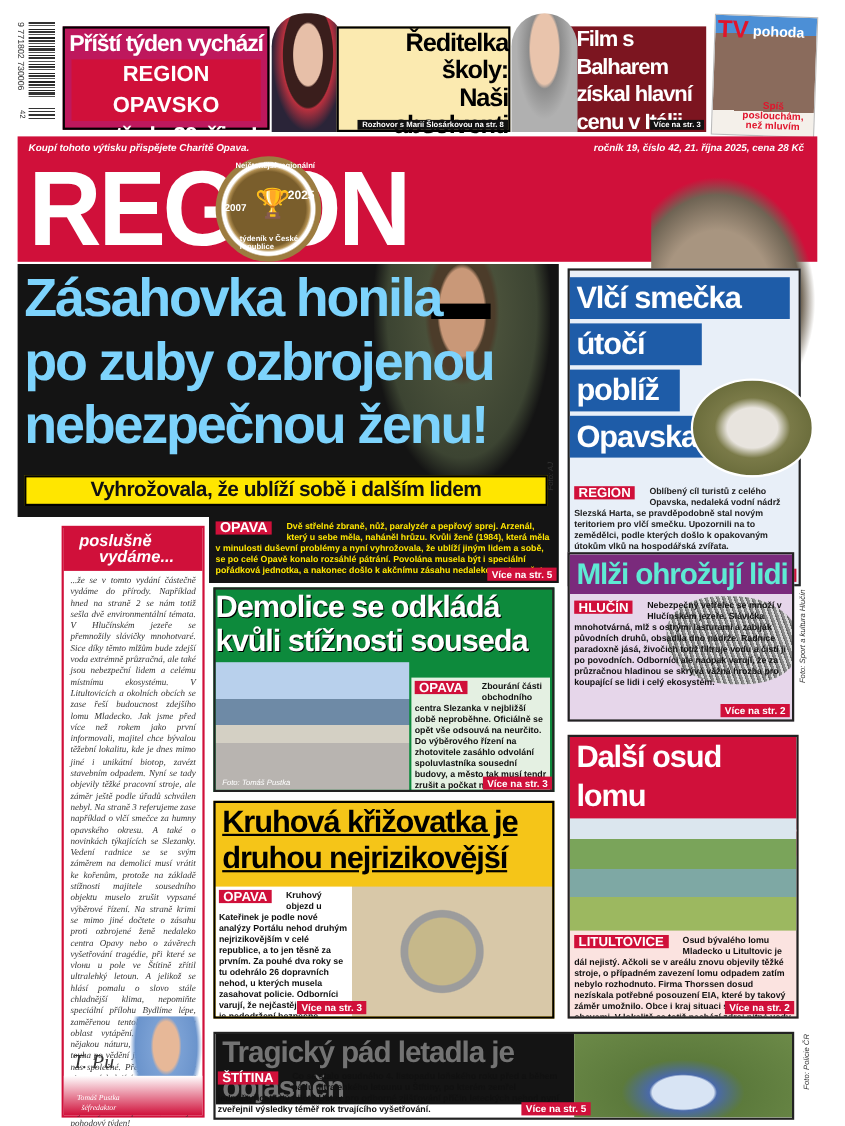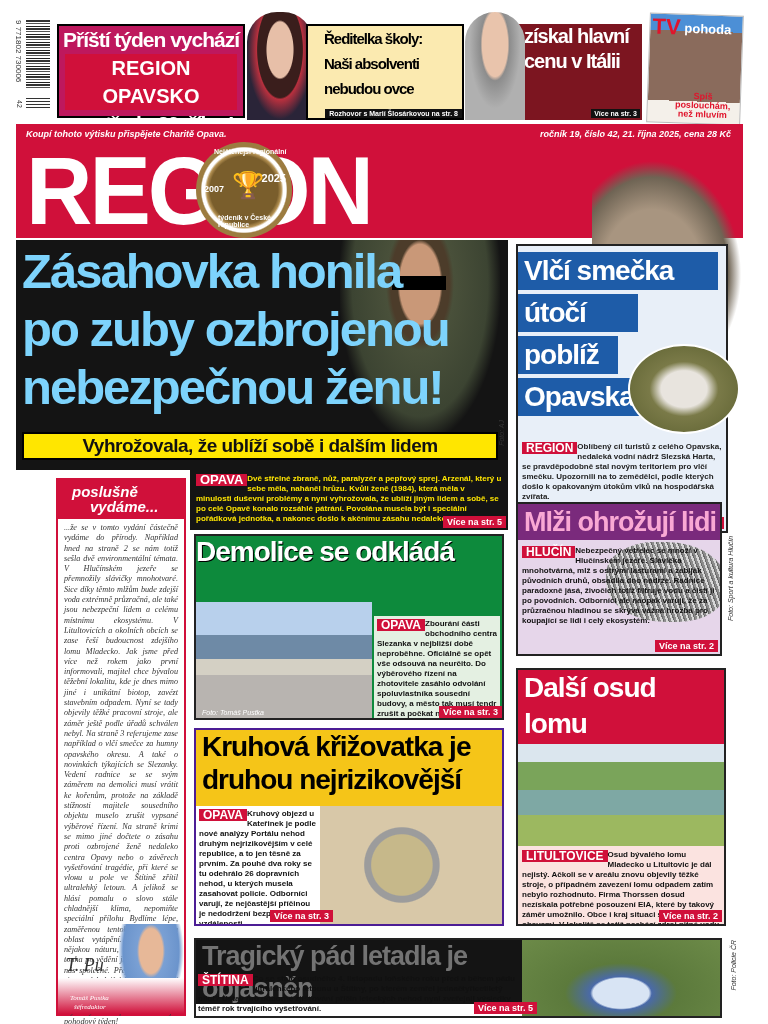--- a/index.html
+++ b/index.html
@@ -1,38 +1,38 @@
 <!DOCTYPE html>
 <html><head>
 <meta charset="utf-8">
 <style>
   * { box-sizing: border-box; margin: 0; padding: 0; }
   body { width: 768px; height: 1024px; background: #fff; position: relative; overflow: hidden; font-family: "Liberation Sans", sans-serif; }
   .abs { position: absolute; }
   .more { position: absolute; background: #d0103a; color: #fff; font-size: 9px; font-weight: bold; padding: 1px 4px; }
-  .tag { display: inline-block; background: #d0103a; color: #fff; font-weight: bold; font-size: 12px; padding: 1px 4px; margin-right: 0; float: left; }
+  .tag { display: inline-block; background: #d0103a; color: #fff; font-weight: bold; font-size: 12px; padding: 1px 4px; margin-right: 13px; float: left; }
   .body-txt { font-size: 8px; font-weight: bold; line-height: 10px; }
 
   
   #barcode { left: 14px; top: 20px; width: 36px; height: 90px; }
   #barcode .bars { position: absolute; right: 0; top: 0; width: 24px; height: 70px;
     background: repeating-linear-gradient(180deg,#333 0 2px,#fff 2px 3px,#555 3px 4px,#fff 4px 6px,#222 6px 7px,#fff 7px 8px); }
   #barcode .bars2 { position: absolute; right: 0; top: 78px; width: 24px; height: 12px;
     background: repeating-linear-gradient(180deg,#333 0 1px,#fff 1px 3px); }
   #barcode .num { position: absolute; left: 0; top: 0; writing-mode: vertical-rl; font-size: 8px; color: #333; }
   #barcode .issue { position: absolute; left: 2px; top: 80px; writing-mode: vertical-rl; font-size: 7px; color: #333; }
 
   
   #promo-next { left: 57px; top: 24px; width: 188px; height: 94px; background: #be185d; border: 2px solid #000; color: #fff; text-align: center; }
   #promo-next .l1, #promo-next .l3 { font-size: 21px; font-weight: bold; line-height: 28px; letter-spacing: -1px; }
   #promo-next .l2 { background: #d0103a; margin: 0 6px; font-size: 20px; font-weight: bold; line-height: 28px; }
 
   #photo-woman { left: 247px; top: 12px; width: 66px; height: 108px; background: radial-gradient(ellipse at 50% 35%, #e7bfa8 0 28%, #3a1e1c 30% 48%, #b9303e 50%, #2a2438 70%); border-radius: 30px 30px 0 0; }
   #promo-school { left: 306px; top: 24px; width: 158px; height: 96px; background: #fbeab0; border: 2px solid #000; }
-  #promo-school .hd { font-size: 15px; font-weight: bold; line-height: 25px; padding-left: 16px; letter-spacing: -1px; }
+  #promo-school .hd { font-size: 23px; font-weight: bold; line-height: 25px; padding-left: 16px; letter-spacing: -1px; text-align: right; }
   #promo-school .sub { position: absolute; right: 0; bottom: 0; background: #111; color: #fff; font-size: 7px; font-weight: bold; padding: 1px 4px; }
 
   #photo-man { left: 465px; top: 12px; width: 60px; height: 108px; background: radial-gradient(ellipse at 50% 30%, #e9c4ac 0 30%, #8c8c8c 34%, #b0b0b0 60%); border-radius: 30px 30px 0 0; }
   #promo-film { left: 512px; top: 24px; width: 130px; height: 96px; background: #7c1520; color: #fff; }
   #promo-film .hd { font-size: 20px; font-weight: bold; line-height: 25px; padding-left: 12px; letter-spacing: -1px; }
   #promo-film .sub { position: absolute; right: 2px; bottom: 2px; background: #111; color: #fff; font-size: 7px; font-weight: bold; padding: 1px 3px; }
 
   #tv-mag { left: 648px; top: 14px; width: 94px; height: 110px; background: linear-gradient(180deg,#4c8fd6 0 15%, #8a6b5c 15% 80%, #f4f0ea 80%); border: 1px solid #bbb; transform: rotate(2deg); overflow: hidden; }
   #tv-mag .tv { position: absolute; left: 2px; top: 0; color: #e0142c; font-size: 22px; font-weight: bold; }
   #tv-mag .name { position: absolute; left: 34px; top: 6px; color: #fff; font-size: 13px; font-weight: bold; }
@@ -83,29 +83,29 @@
 
   
   #demolice { left: 194px; top: 534px; width: 310px; height: 186px; border: 2px solid #222; background: #0d8a3c; overflow: hidden; }
   #demolice .hd { color: #fff; font-size: 28px; font-weight: bold; line-height: 31px; padding-left: 0; letter-spacing: -1px; text-shadow: 1px 1px 0 #000; }
   #demolice .img { position: absolute; left: 0; top: 66px; width: 176px; height: 118px; background: linear-gradient(180deg,#b8d0ec 0 28%, #6e8aa6 28% 48%, #d4d0c4 48% 62%, #b8b4b0 62%); }
   #demolice .credit { position: absolute; left: 6px; bottom: 4px; color: #fff; font-size: 7px; font-style: italic; }
   #demolice .txt { position: absolute; left: 178px; top: 80px; width: 126px; background: #e4f0e2; color: #111; padding: 3px; height: 102px; }
   #demolice .more { right: 0; bottom: 0; }
 
   
-  #kruhova { left: 194px; top: 728px; width: 310px; height: 198px; border: 2px solid #4c1d95; background: #f5c518; overflow: hidden; }
+  #kruhova { left: 194px; top: 728px; width: 310px; height: 198px; border: 2px solid #000000; background: #f5c518; overflow: hidden; text-decoration: underline; }
   #kruhova .hd { color: #000; font-size: 28px; font-weight: bold; line-height: 33px; padding-left: 6px; letter-spacing: -1px; }
   #kruhova .txt { position: absolute; left: 0; top: 76px; width: 124px; height: 118px; background: #fff; color: #111; padding: 3px; }
   #kruhova .img { position: absolute; left: 124px; top: 76px; width: 182px; height: 118px; background: radial-gradient(circle at 45% 50%, #c6b88a 0 26%, #9c9c9c 27% 32%, #d8c8a8 33%); }
   #kruhova .more { left: 74px; bottom: 2px; }
 
   
   #mlzi { left: 516px; top: 502px; width: 206px; height: 154px; border: 2px solid #222; background: #e6d6ea; overflow: hidden; }
-  #mlzi .hd { background: #7a2a7c; color: #f9a8d4; font-size: 27px; font-weight: bold; line-height: 36px; padding-left: 6px; letter-spacing: -1px; }
+  #mlzi .hd { background: #7a2a7c; color: #5eead4; font-size: 27px; font-weight: bold; line-height: 36px; padding-left: 6px; letter-spacing: -1px; }
   #mlzi .shell { position: absolute; right: -6px; top: 38px; width: 120px; height: 80px; border-radius: 40% 50% 40% 50%; background: repeating-linear-gradient(70deg,#8c8c8c 0 2px,#d8d8d8 2px 4px,#6a6a6a 4px 5px); }
   #mlzi .txt { position: absolute; left: 4px; top: 42px; width: 196px; color: #111; }
   #mlzi .more { right: 2px; bottom: 2px; }
   #mlzi-credit { left: 727px; top: 500px; writing-mode: vertical-rl; transform: rotate(180deg); font-size: 7px; font-style: italic; color: #333; height: 156px; text-align: center; }
 
   
   #lom { left: 516px; top: 668px; width: 210px; height: 258px; border: 2px solid #222; background: #fbe3e0; overflow: hidden; }
   #lom .hd { background: #d0103a; color: #fff; font-size: 28px; font-weight: bold; line-height: 36px; padding-left: 6px; letter-spacing: -1px; }
   #lom .img { position: absolute; left: 0; top: 74px; width: 206px; height: 102px; background: linear-gradient(180deg,#dbe6ee 0 18%, #7aa45a 18% 45%, #7ea8a4 45% 70%, #9cb860 70%); }
   #lom .txt { position: absolute; left: 4px; top: 180px; width: 198px; color: #111; }
@@ -137,20 +137,21 @@
 
 <div id="photo-woman" class="abs"></div>
 <div id="promo-school" class="abs">
   <div class="hd">Ředitelka školy:</div>
   <div class="hd">Naši absolventi</div>
   <div class="hd">nebudou ovce</div>
   <span class="sub">Rozhovor s Marií Šlosárkovou na str. 8</span>
 </div>
 
 <div id="promo-film" class="abs">
+  <div class="hd">Film s Balharem</div>
   <div class="hd">získal hlavní</div>
   <div class="hd">cenu v Itálii</div>
   <span class="sub">Více na str. 3</span>
 </div>
 <div id="photo-man" class="abs"></div>
 
 <div id="tv-mag" class="abs">
   <span class="tv">TV</span>
   <span class="name">pohoda</span>
   <div class="tag2">
@@ -215,20 +216,21 @@
   <div class="txt body-txt">
     <span class="tag">REGION</span>
     <span>Oblíbený cíl turistů z celého Opavska, nedaleká vodní nádrž Slezská Harta, se pravděpodobně stal novým teritoriem pro vlčí smečku. Upozornili na to zemědělci, podle kterých došlo k opakovaným útokům vlků na hospodářská zvířata.</span>
   </div>
   <span class="more">Více na str. 3</span>
 </div>
 
 <div id="demolice" class="abs">
   <div class="hd">
     <div>Demolice se odkládá</div>
+    <div>kvůli stížnosti souseda</div>
   </div>
   <div class="img">
     <span class="credit">Foto: Tomáš Pustka</span>
   </div>
   <div class="txt body-txt">
     <span class="tag">OPAVA</span>
     <span>Zbourání části obchodního centra Slezanka v nejbližší době neproběhne. Oficiálně se opět vše odsouvá na neurčito. Do výběrového řízení na zhotovitele zasáhlo odvolání spoluvlastníka sousední budovy, a město tak musí tendr zrušit a počkat na pravomocné rozhodnutí. Vedení radnice ale současně ujišťuje, že plány na demolici nezměnilo.</span>
   </div>
   <span class="more">Více na str. 3</span>
 </div>

